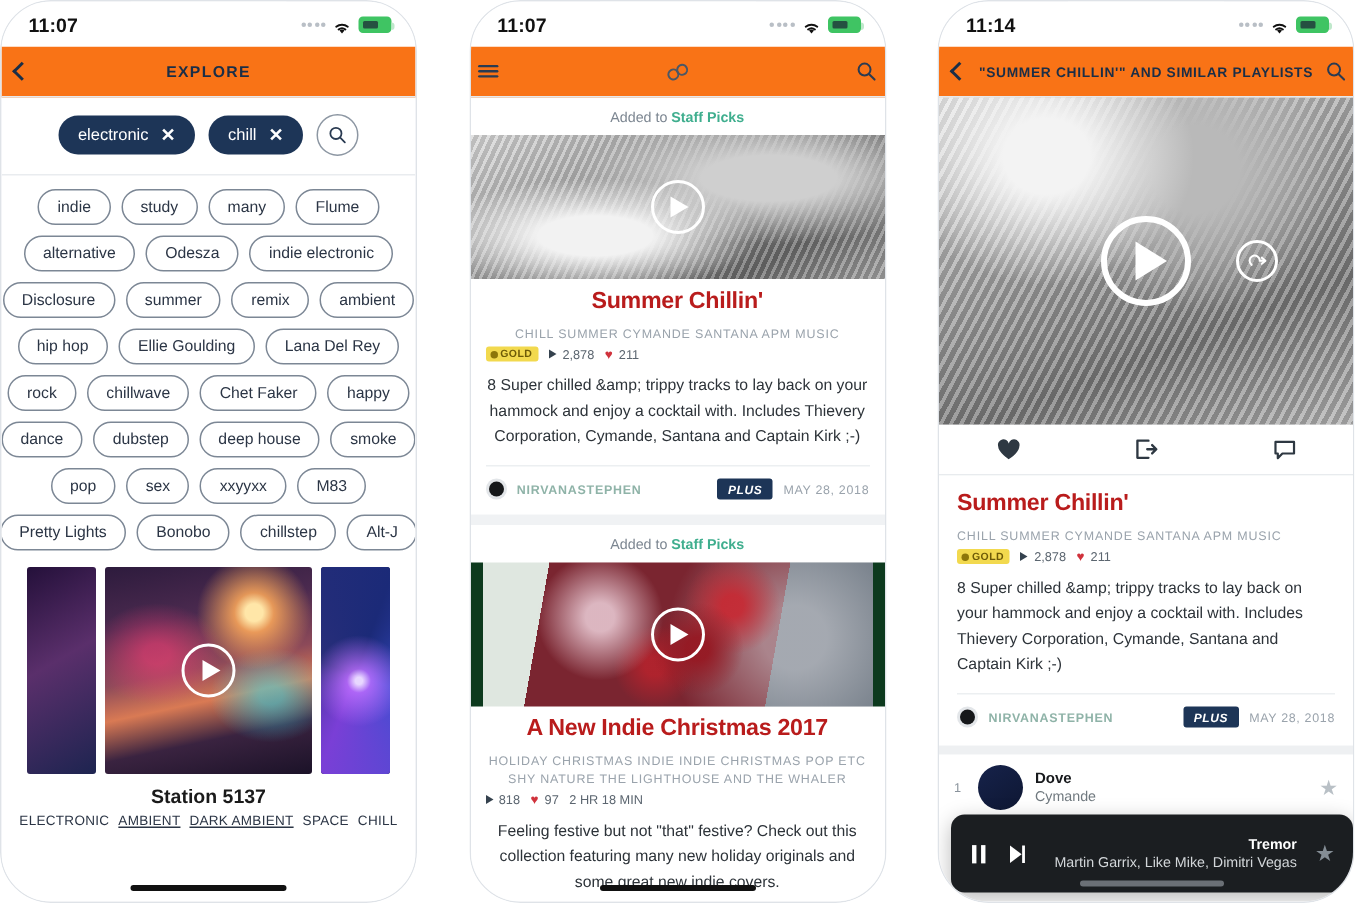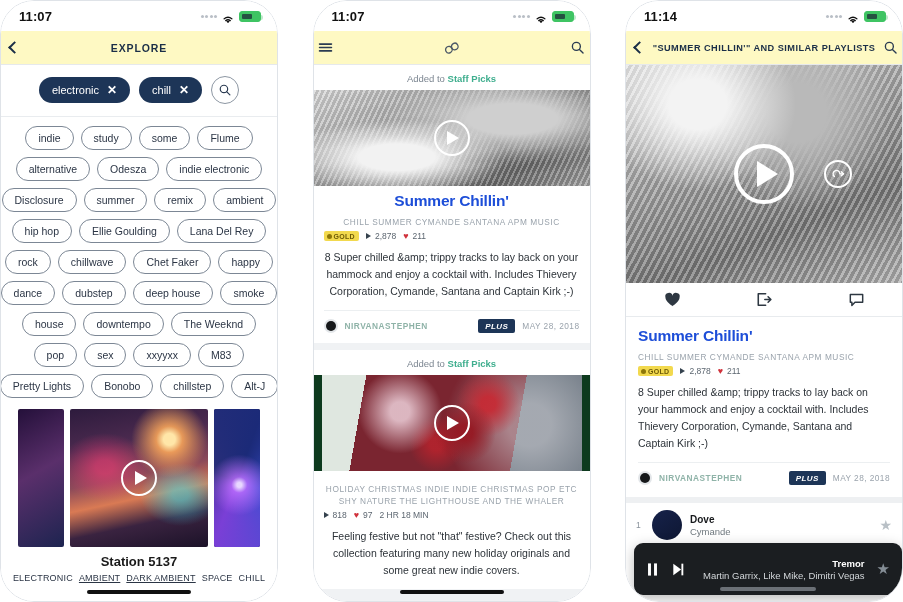--- a/index.html
+++ b/index.html
@@ -50,21 +50,21 @@
     width:22px; height:11px; border-radius:3px; border:1px solid #3fc463;
     background:#3fc463; position:relative;
   }
   .batt:after{ content:""; position:absolute; right:-3px; top:3px; width:2px; height:5px; background:#bfe8cb; border-radius:0 2px 2px 0;}
   .batt i { position:absolute; left:2px; top:2px; bottom:2px; width:10px; background:#1d2b36; border-radius:1px; opacity:.75;}
 
   
   .navbar {
     height: 34px; flex:0 0 34px;
     display:flex; align-items:center; padding: 0 1px;
-    background:#fef9c3; border-bottom: 1px solid #e6e9ec; position:relative;
+    background:#f97316; border-bottom: 1px solid #e6e9ec; position:relative;
   }
   .nav-title {
     flex:1; text-align:center; font-size: 10.5px; font-weight: 700;
     letter-spacing: .9px; color:#1a2e47;
   }
   .nav-title.small { font-size: 9.2px; letter-spacing: .45px; }
   .icon-btn { width:22px; height:22px; display:flex; align-items:center; justify-content:center; color:#1a2e47; flex:0 0 22px;}
   .chev { width:9px; height:9px; border-left:2px solid #1a2e47; border-bottom:2px solid #1a2e47; transform: rotate(45deg); margin-left:3px;}
 
   
@@ -143,21 +143,21 @@
     background:
       radial-gradient(circle at 30% 38%, rgba(225,190,200,.95) 0 5%, rgba(150,110,125,0) 22%),
       radial-gradient(circle at 55% 60%, rgba(150,25,35,.95) 0 5%, rgba(90,15,25,0) 20%),
       radial-gradient(circle at 64% 30%, rgba(200,40,50,.9) 0 4%, rgba(90,15,25,0) 18%),
       radial-gradient(circle at 44% 72%, rgba(180,35,45,.9) 0 4%, rgba(90,15,25,0) 17%),
       radial-gradient(circle at 80% 52%, rgba(210,210,215,.55) 0 10%, rgba(120,120,130,0) 40%),
       linear-gradient(100deg,#dfe7e0 0 16%, #7a2530 16% 74%, #6d7782 74% 100%);
     border-left: 8px solid #0d3a1e; border-right: 8px solid #0d3a1e;
   }
   .card-body{ padding: 6px 10px 10px; }
-  .card-title{ font-size:15.5px; font-weight:700; color:#1d4ed8; letter-spacing:-.2px; }
+  .card-title{ font-size:15.5px; font-weight:700; color:#b91c1c; letter-spacing:-.2px; }
   .meta-tags{ margin-top:6px; font-size:8.3px; letter-spacing:.55px; color:#9aa3ac; line-height:1.45; }
   .stats{ margin-top:3px; display:flex; align-items:center; gap:7px; font-size:8.5px; color:#5c6670; }
   .gold{
     display:inline-flex; align-items:center; gap:2px;
     background:#f2d94e; color:#6d5a07; font-size:7px; font-weight:700;
     padding:1.5px 4px 1.5px 3px; border-radius:2px; letter-spacing:.3px;
   }
   .gold .dot{ width:5px;height:5px;border-radius:50%;background:#8d7609; display:inline-block;}
   .stat{ display:inline-flex; align-items:center; gap:4px; }
   .stat .pl{ width:0;height:0;border-left:5px solid #35424e;border-top:3px solid transparent;border-bottom:3px solid transparent;}
@@ -272,21 +272,21 @@
                 <circle cx="8.5" cy="8.5" r="5.3" stroke="#2a3b52" stroke-width="1.7" fill="none"></circle>
                 <line x1="12.6" y1="12.6" x2="17" y2="17" stroke="#2a3b52" stroke-width="1.7" stroke-linecap="round"></line>
               </svg>
           </div>
         </div>
 
         <div class="tagwrap" id="tagcloud">
             <div class="tagrow">
               <span class="tag">indie</span>
               <span class="tag">study</span>
-              <span class="tag">some</span>
+              <span class="tag">many</span>
               <span class="tag">Flume</span>
             </div>
             <div class="tagrow">
               <span class="tag">alternative</span>
               <span class="tag">Odesza</span>
               <span class="tag">indie electronic</span>
             </div>
             <div class="tagrow">
               <span class="tag">Disclosure</span>
               <span class="tag">summer</span>
@@ -302,25 +302,20 @@
               <span class="tag">rock</span>
               <span class="tag">chillwave</span>
               <span class="tag">Chet Faker</span>
               <span class="tag">happy</span>
             </div>
             <div class="tagrow">
               <span class="tag">dance</span>
               <span class="tag">dubstep</span>
               <span class="tag">deep house</span>
               <span class="tag">smoke</span>
-            </div>
-            <div class="tagrow">
-              <span class="tag">house</span>
-              <span class="tag">downtempo</span>
-              <span class="tag">The Weeknd</span>
             </div>
             <div class="tagrow">
               <span class="tag">pop</span>
               <span class="tag">sex</span>
               <span class="tag">xxyyxx</span>
               <span class="tag">M83</span>
             </div>
             <div class="tagrow">
               <span class="tag">Pretty Lights</span>
               <span class="tag">Bonobo</span>
@@ -454,20 +449,21 @@
         <div class="card">
           <div class="added">
             <span>Added to </span><b>Staff Picks</b>
           </div>
           <div class="hero hero-b">
             <div class="play-ring">
                 <span class="tri"></span>
               </div>
           </div>
           <div class="card-body">
+            <div class="card-title">A New Indie Christmas 2017</div>
             <div class="meta-tags">HOLIDAY   CHRISTMAS   INDIE   INDIE CHRISTMAS   POP ETC   SHY NATURE   THE LIGHTHOUSE AND THE WHALER</div>
             <div class="stats">
               <span class="stat">
                   <span class="pl"></span>
                   <span>818</span>
                 </span>
               <span class="stat">
                   <span class="hrt">♥</span>
                   <span>97</span>
                 </span>

